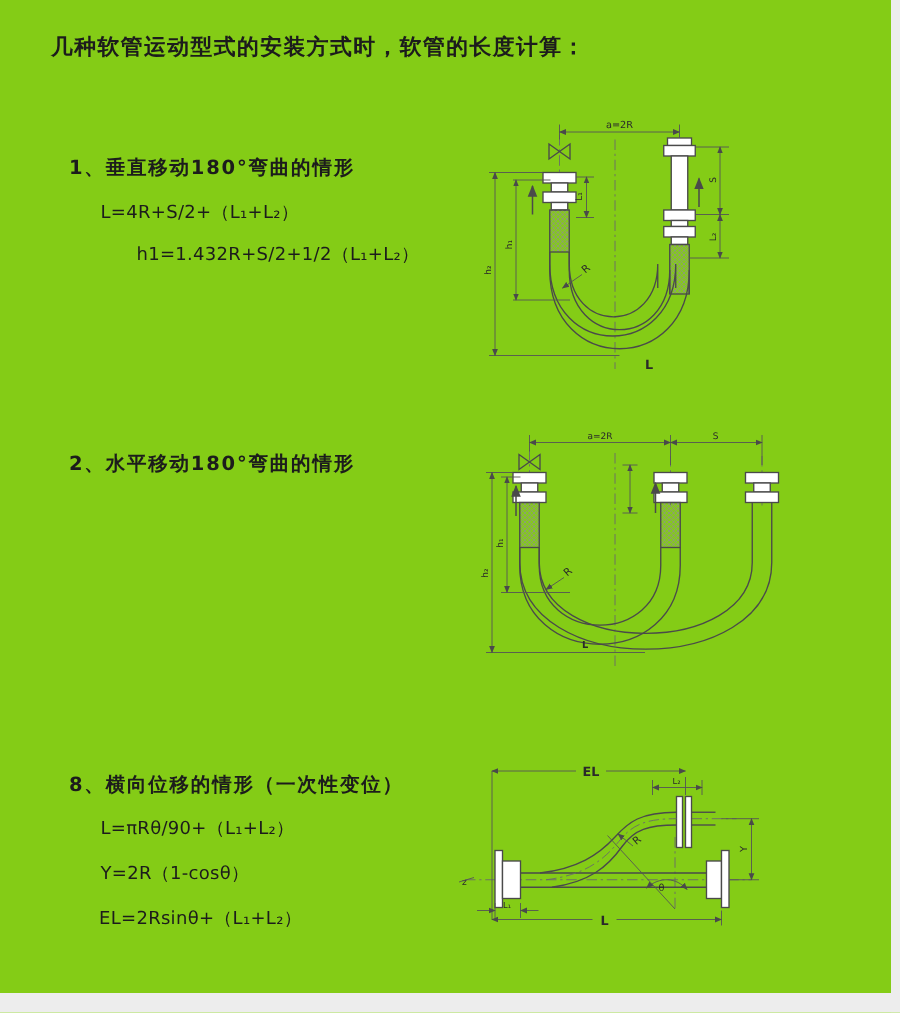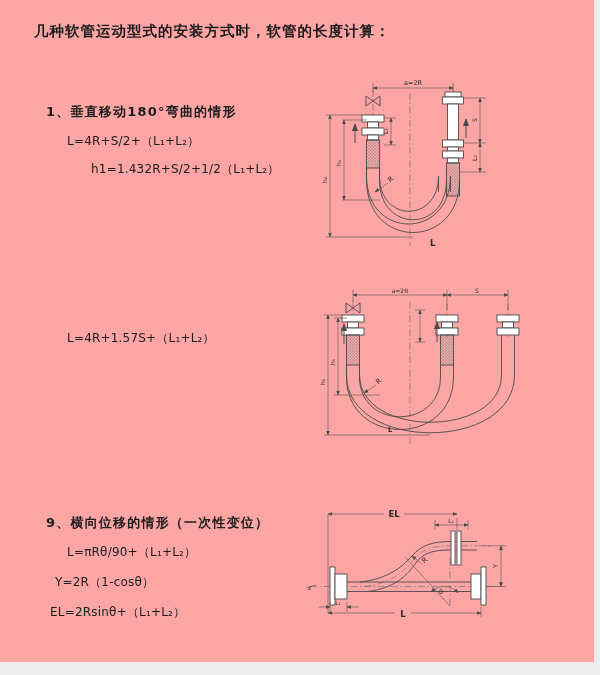--- a/index.html
+++ b/index.html
@@ -1,17 +1,17 @@
 <!DOCTYPE html>
 <html><head>
 <meta charset="utf-8">
 <style>
   html,body { margin:0; padding:0; background:#ffffff; }
   .canvas {
-    position:relative; width:600px; height:675px; background:#fca5a5;
+    position:relative; width:600px; height:675px; background:#84cc16;
     font-family:"DejaVu Sans", sans-serif; color:#1c1c1c; overflow:hidden;
   }
   .edge-right  { position:absolute; right:0; top:0; width:6px; height:675px; background:#ededed; }
   .edge-bottom { position:absolute; left:0; bottom:0; width:600px; height:13px; background:#ededed; }
   .title {
     position:absolute; left:34px; top:22px; font-size:14.5px; font-weight:700;
     letter-spacing:1px; white-space:nowrap;
   }
   .heading {
     position:absolute; font-size:13px; font-weight:700; letter-spacing:1.2px; white-space:nowrap;
@@ -30,26 +30,26 @@
 <body>
 
 <div class="canvas">
 
   <div class="title">几种软管运动型式的安装方式时，软管的长度计算：</div>
 
   <div class="heading" style="left:46px; top:103px;">1、垂直移动180°弯曲的情形</div>
   <div class="formula" style="left:67px; top:133px;">L=4R+S/2+（L₁+L₂）</div>
   <div class="formula" style="left:67px; top:161px;margin-left:24px;">h1=1.432R+S/2+1/2（L₁+L₂）</div>
 
-  <div class="formula" style="left:67px; top:330px;">L=4R+1.57S+（L₁+L₂）</div>
-
-  <div class="heading" style="left:46px; top:514px;">9、横向位移的情形（一次性变位）</div>
+  <div class="heading" style="left:46px; top:300px;">2、水平移动180°弯曲的情形</div>
+
+  <div class="heading" style="left:46px; top:514px;">8、横向位移的情形（一次性变位）</div>
   <div class="formula" style="left:67px; top:544px;">L=πRθ/90+（L₁+L₂）</div>
-  <div class="formula" style="left:55px; top:574px;text-align:right;">Y=2R（1-cosθ）</div>
-  <div class="formula" style="left:50px; top:604px;">EL=2Rsinθ+（L₁+L₂）</div>
+  <div class="formula" style="left:67px; top:574px;text-align:right;">Y=2R（1-cosθ）</div>
+  <div class="formula" style="left:66px; top:604px;">EL=2Rsinθ+（L₁+L₂）</div>
 
   <svg style="left:318px; top:68px;" width="270" height="185" viewBox="0 0 270 185">
     <defs>
       <marker id="ar1" viewBox="0 0 10 10" refX="9" refY="5" markerWidth="8" markerHeight="8" orient="auto-start-reverse">
         <path d="M0,1 L10,5 L0,9 z" fill="#4a4a4a"></path>
       </marker>
       <pattern id="hatch1" width="3" height="3" patternUnits="userSpaceOnUse">
         <path d="M0,3 L3,0 M0,0 L3,3" stroke="#8f8f8f" stroke-width="0.5"></path>
       </pattern>
     </defs>

